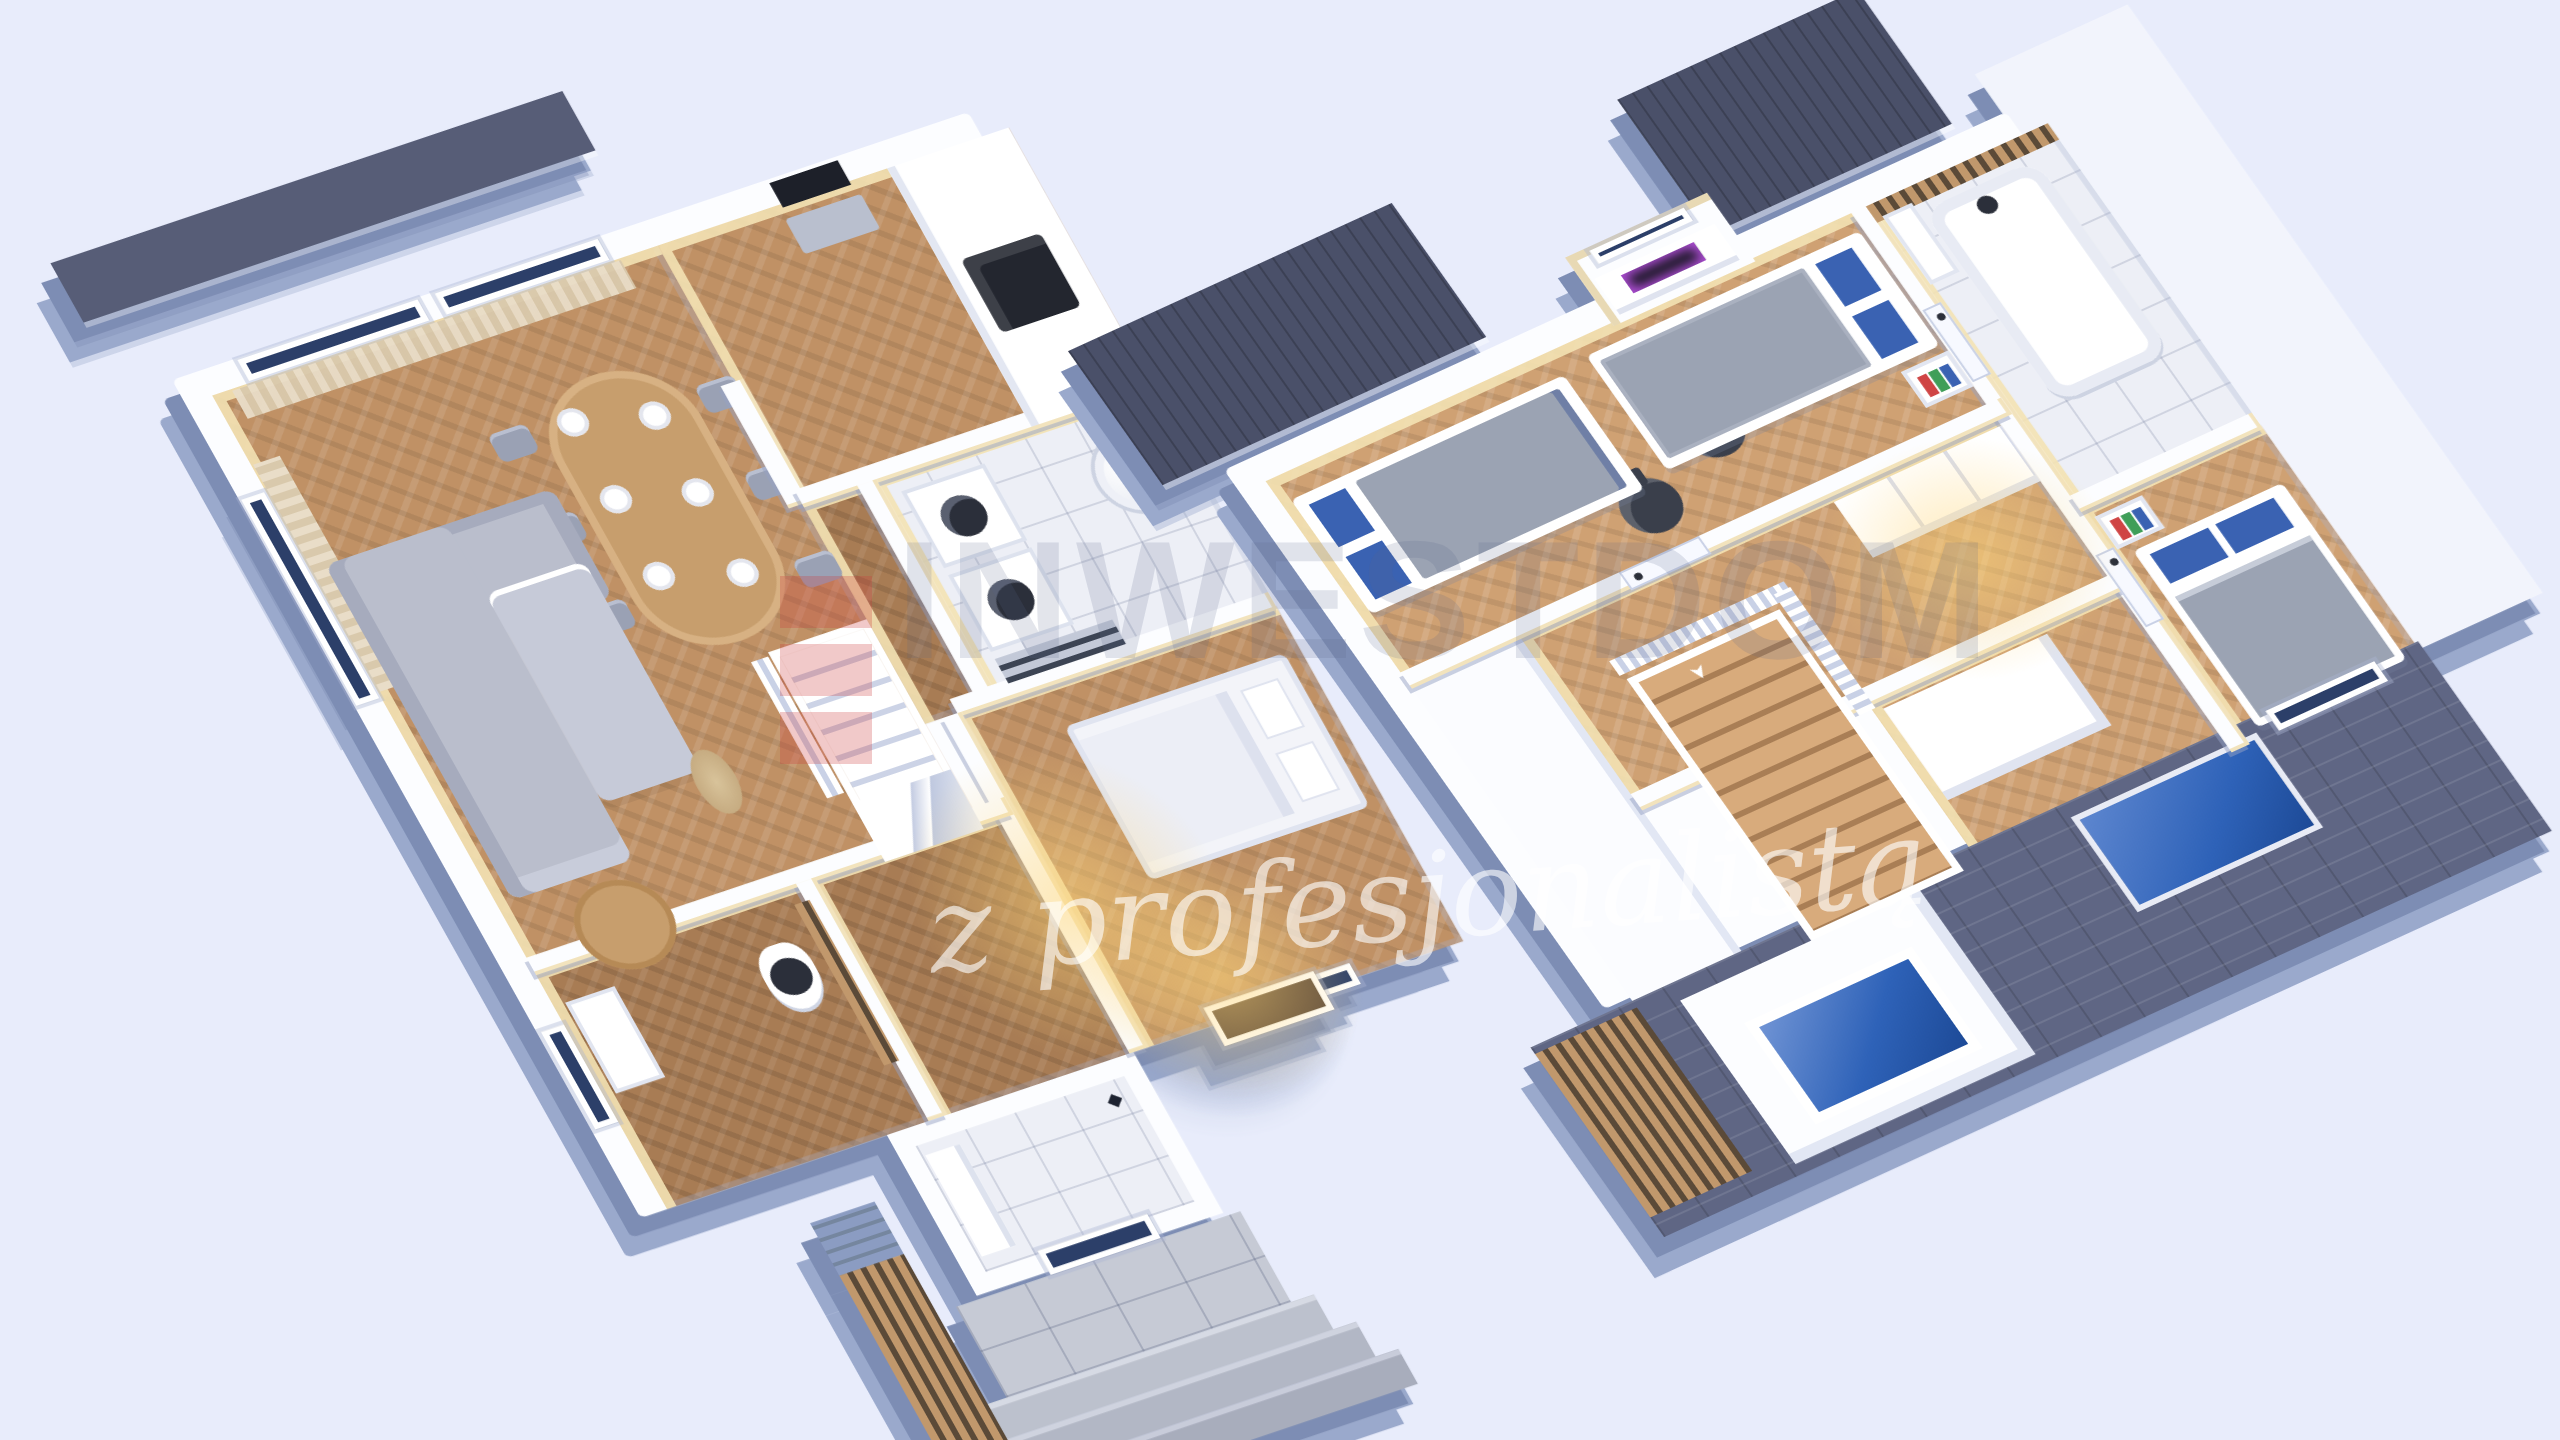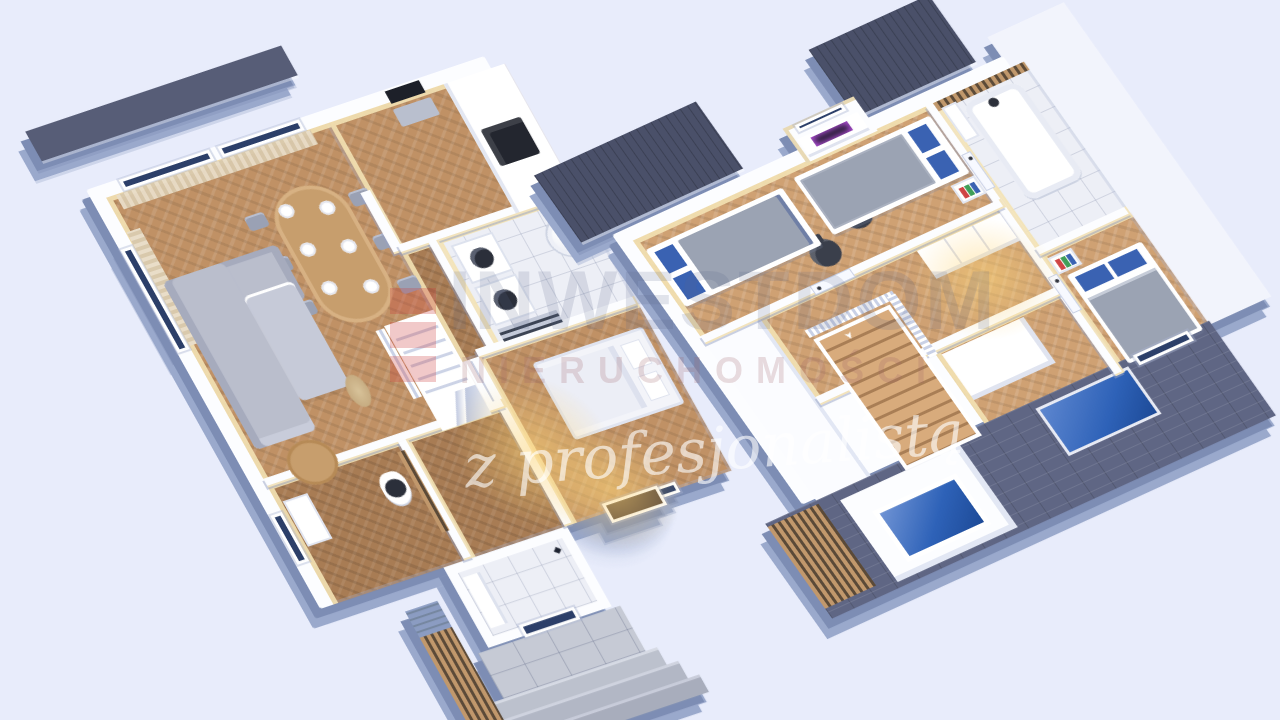--- a/index.html
+++ b/index.html
@@ -283,17 +283,16 @@
         </div>
         <div class="abs" style="left:250px;top:340px;width:102px;height:58px;border:3px solid #e8ebf5;
                     background:linear-gradient(135deg, #5d86cf, var(--skylight,#2e62b8) 60%, #1d4a97);"></div>
       </div>
     </div>
   </div>
 
   <div class="watermark">
     <div class="wm-mark"></div>
     <div class="wm-brand">INWESTDOM</div>
-    <div class="wm-sub">NIERUCHOMOŚCI</div>
     <div class="wm-script">z profesjonalistą</div>
   </div>
 
 </div>
 
 </body></html>

